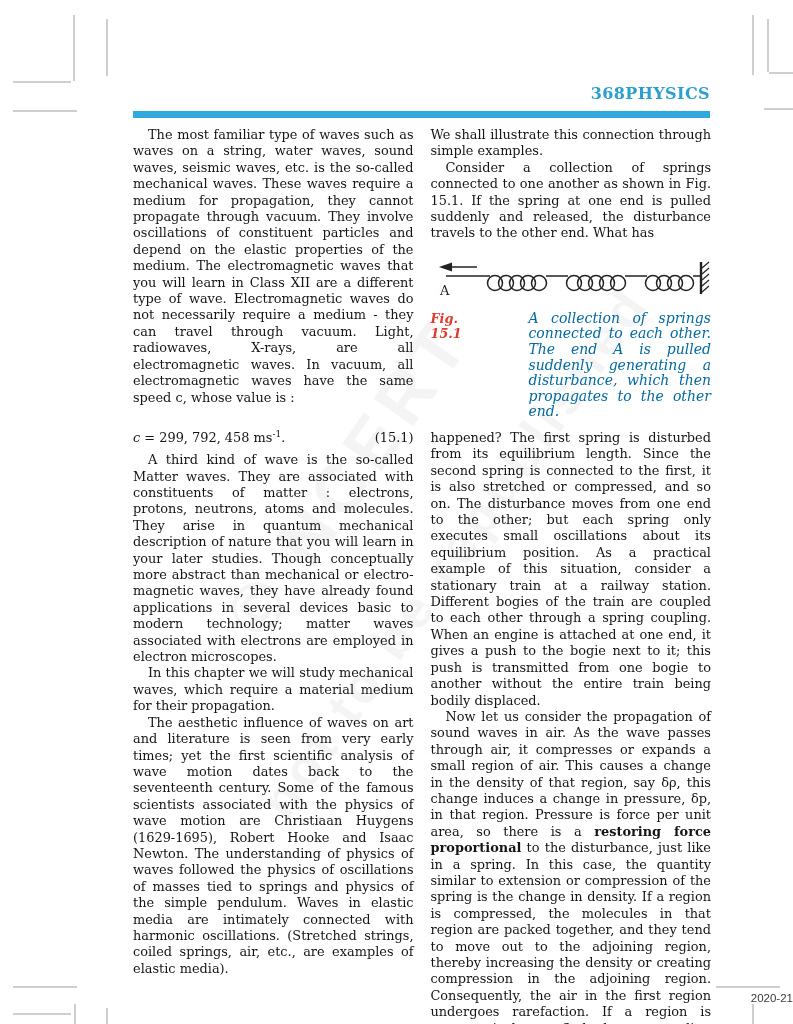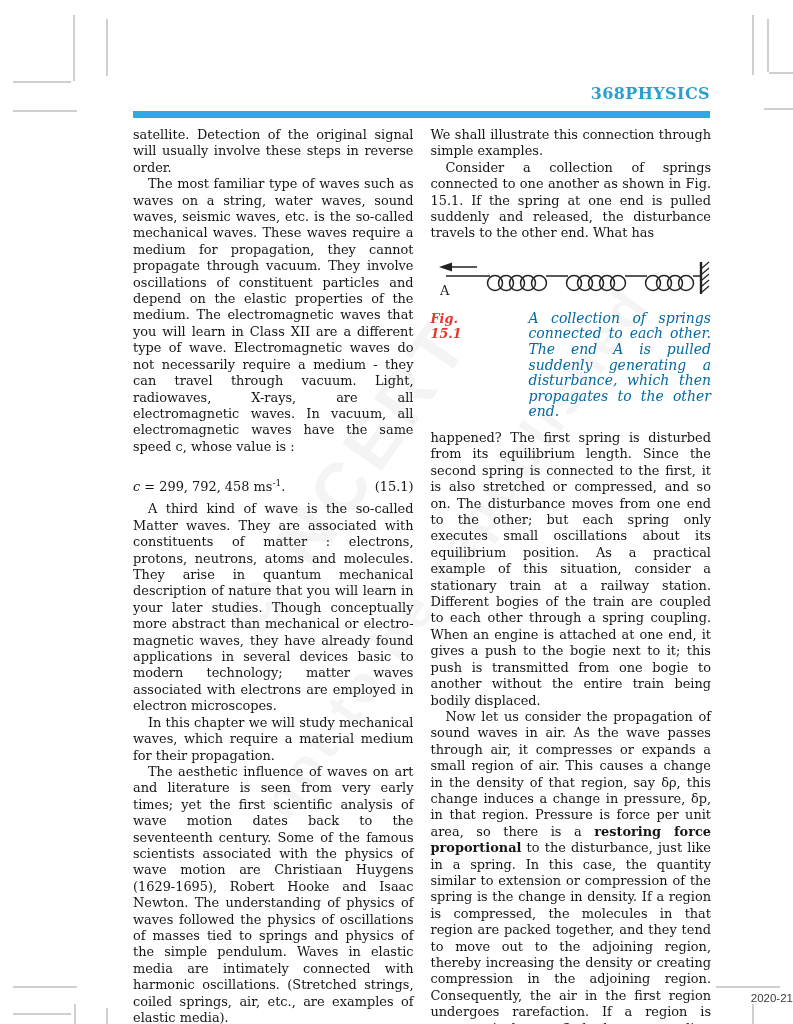--- a/index.html
+++ b/index.html
@@ -82,21 +82,20 @@
 
   <div class="header-row">
     <span>368</span>
     <span>PHYSICS</span>
   </div>
   <div class="header-bar"></div>
 
   <div class="content">
 
     <div class="col">
-      <p>satellite. Detection of the original signal will usually involve these steps in reverse order.</p>
       <p class="indent">The most familiar type of waves such as waves on a string, water waves, sound waves, seismic waves, etc. is the so-called mechanical waves. These waves require a medium for propagation, they cannot propagate through vacuum. They involve oscillations of constituent particles and depend on the elastic properties of the medium. The electromagnetic waves that you will learn in Class XII are a different type of wave. Electromagnetic waves do not necessarily require a medium - they can travel through vacuum. Light, radiowaves, X-rays, are all electromagnetic waves. In vacuum, all electromagnetic waves have the same speed c, whose value is :</p>
       <div class="equation">
         <span><span class="lhs"><i>c</i></span><span> = 299, 792, 458 ms</span><sup>-1</sup><span>.</span></span>
         <span>(15.1)</span>
       </div>
       <p class="indent">A third kind of wave is the so-called Matter waves. They are associated with constituents of matter : electrons, protons, neutrons, atoms and molecules. They arise in quantum mechanical description of nature that you will learn in your later studies. Though conceptually more abstract than mechanical or electro-magnetic waves, they have already found applications in several devices basic to modern technology; matter waves associated with electrons are employed in electron microscopes.</p>
       <p class="indent">In this chapter we will study mechanical waves, which require a material medium for their propagation.</p>
       <p class="indent">The aesthetic influence of waves on art and literature is seen from very early times; yet the first scientific analysis of wave motion dates back to the seventeenth century. Some of the famous scientists associated with the physics of wave motion are Christiaan Huygens (1629-1695), Robert Hooke and Isaac Newton. The understanding of physics of waves followed the physics of oscillations of masses tied to springs and physics of the simple pendulum. Waves in elastic media are intimately connected with harmonic oscillations. (Stretched strings, coiled springs, air, etc., are examples of elastic media).</p>
     </div>
 

